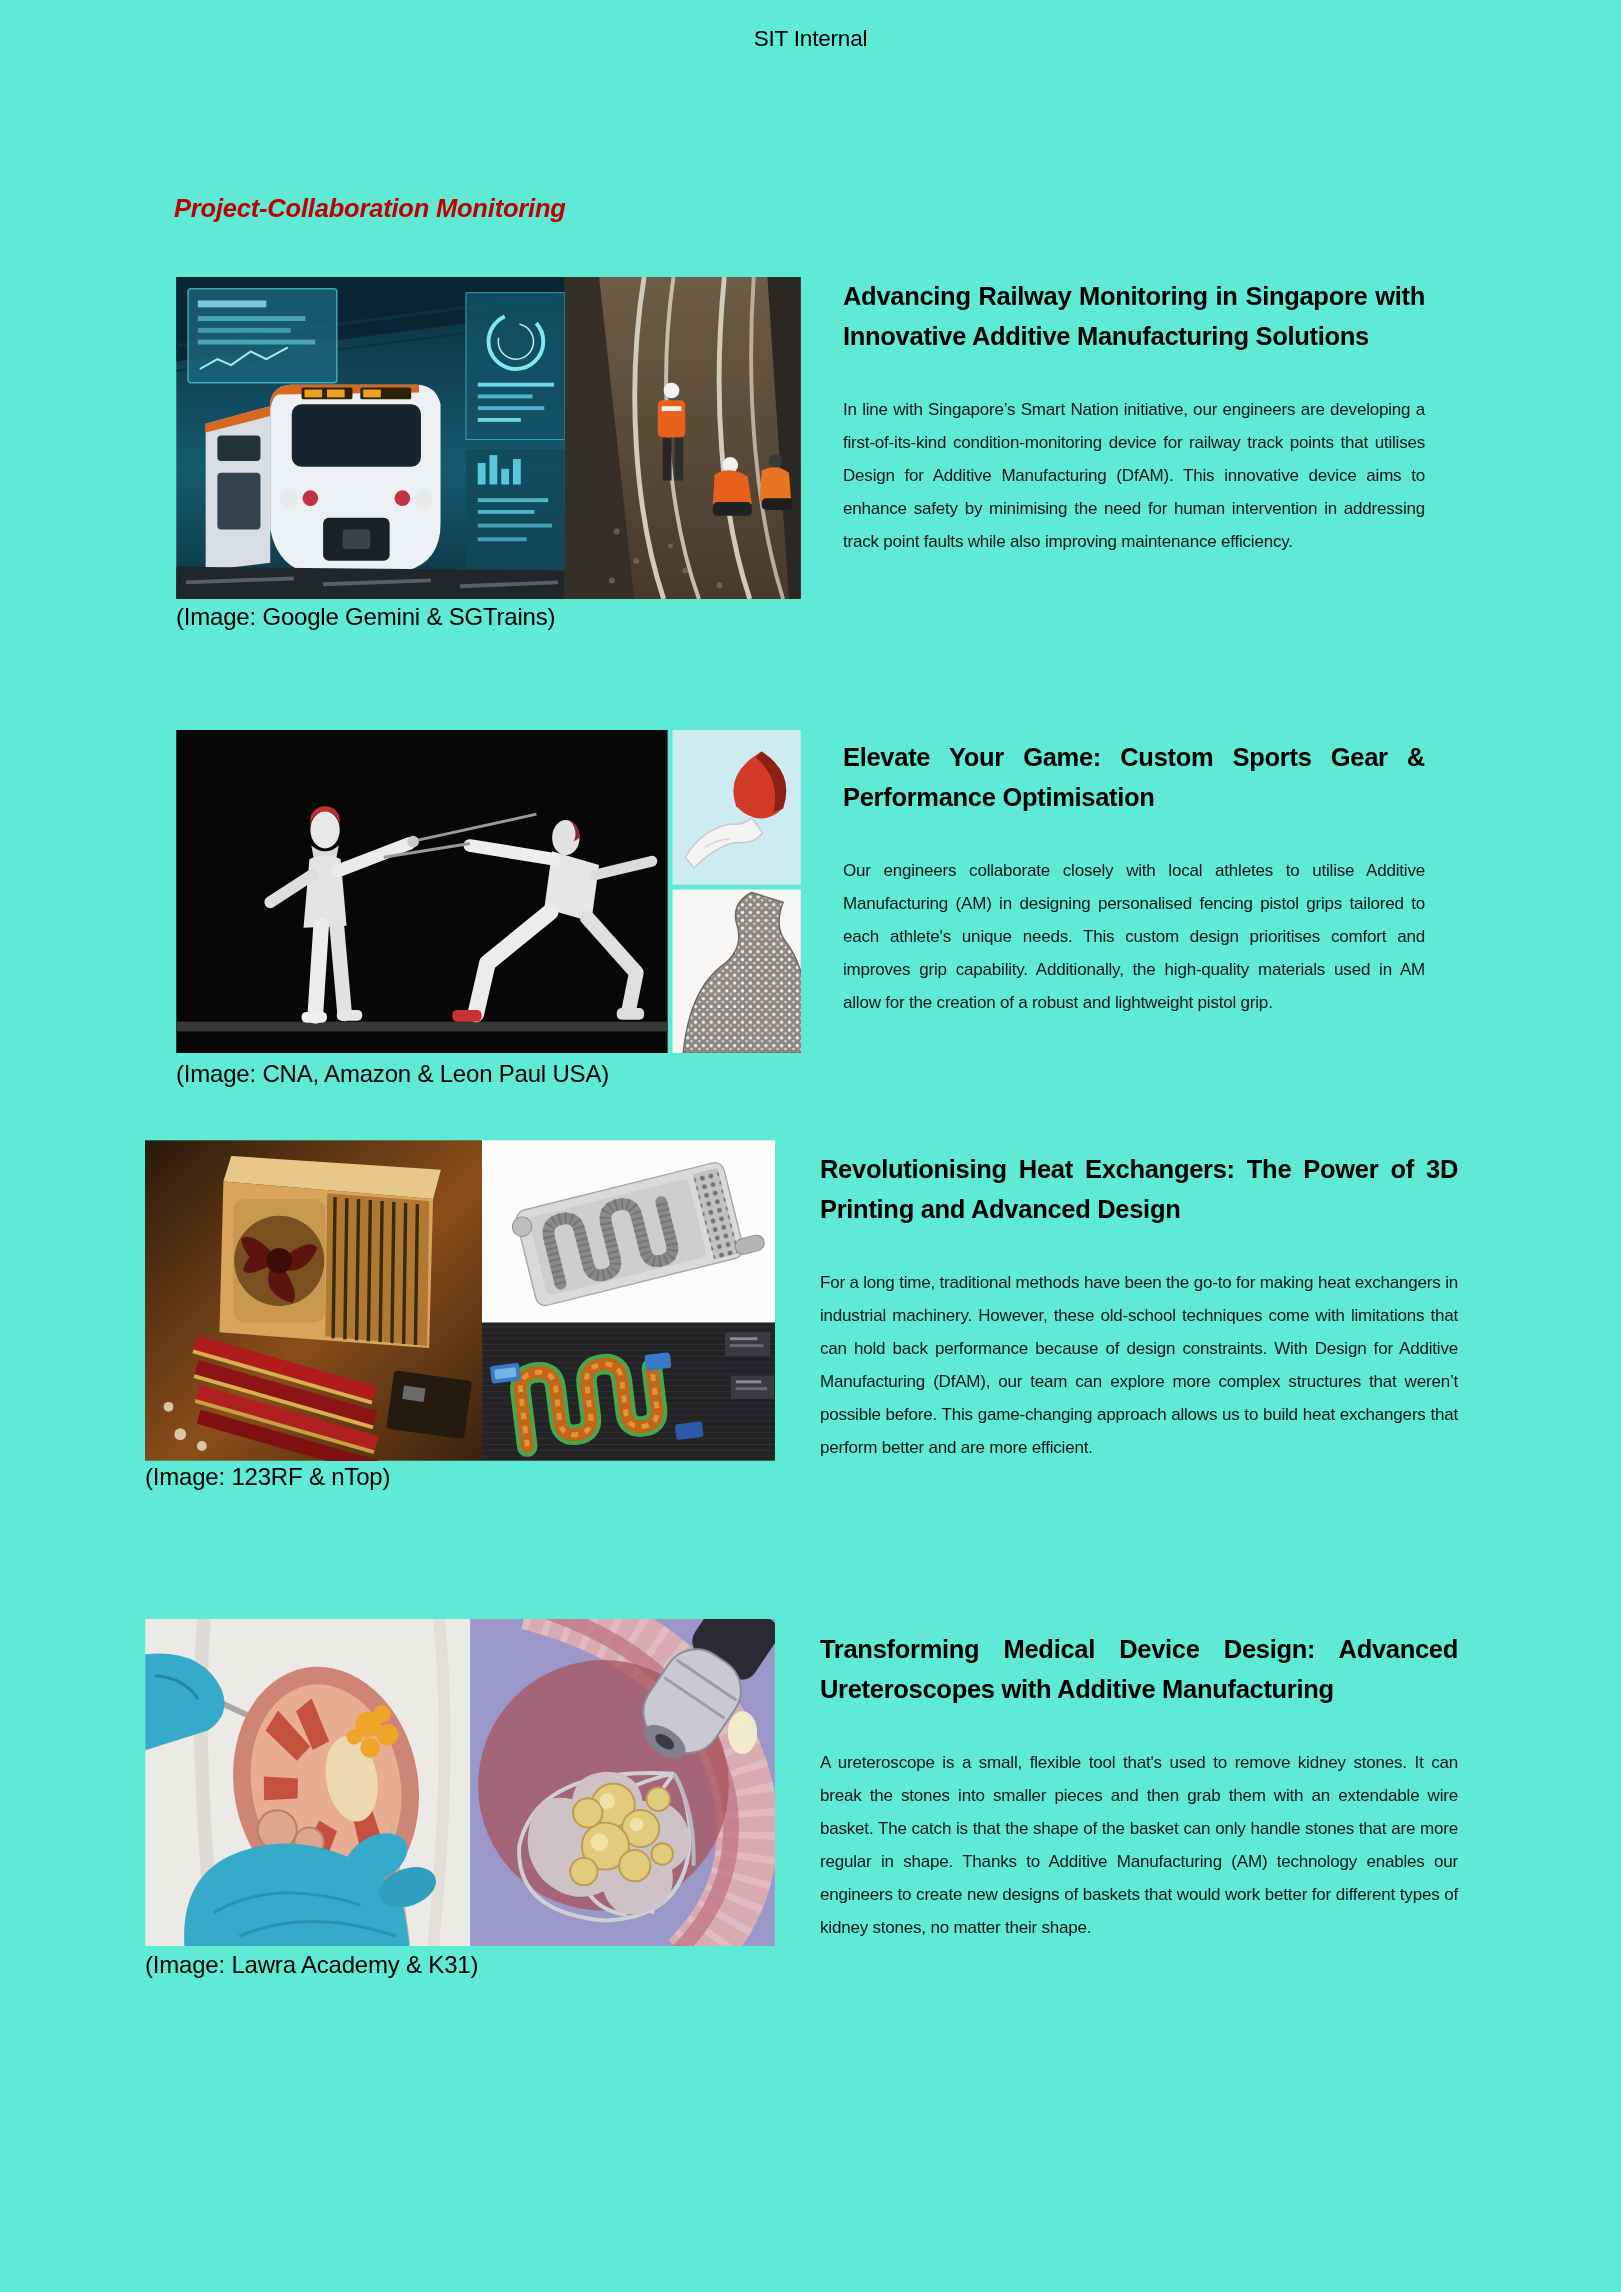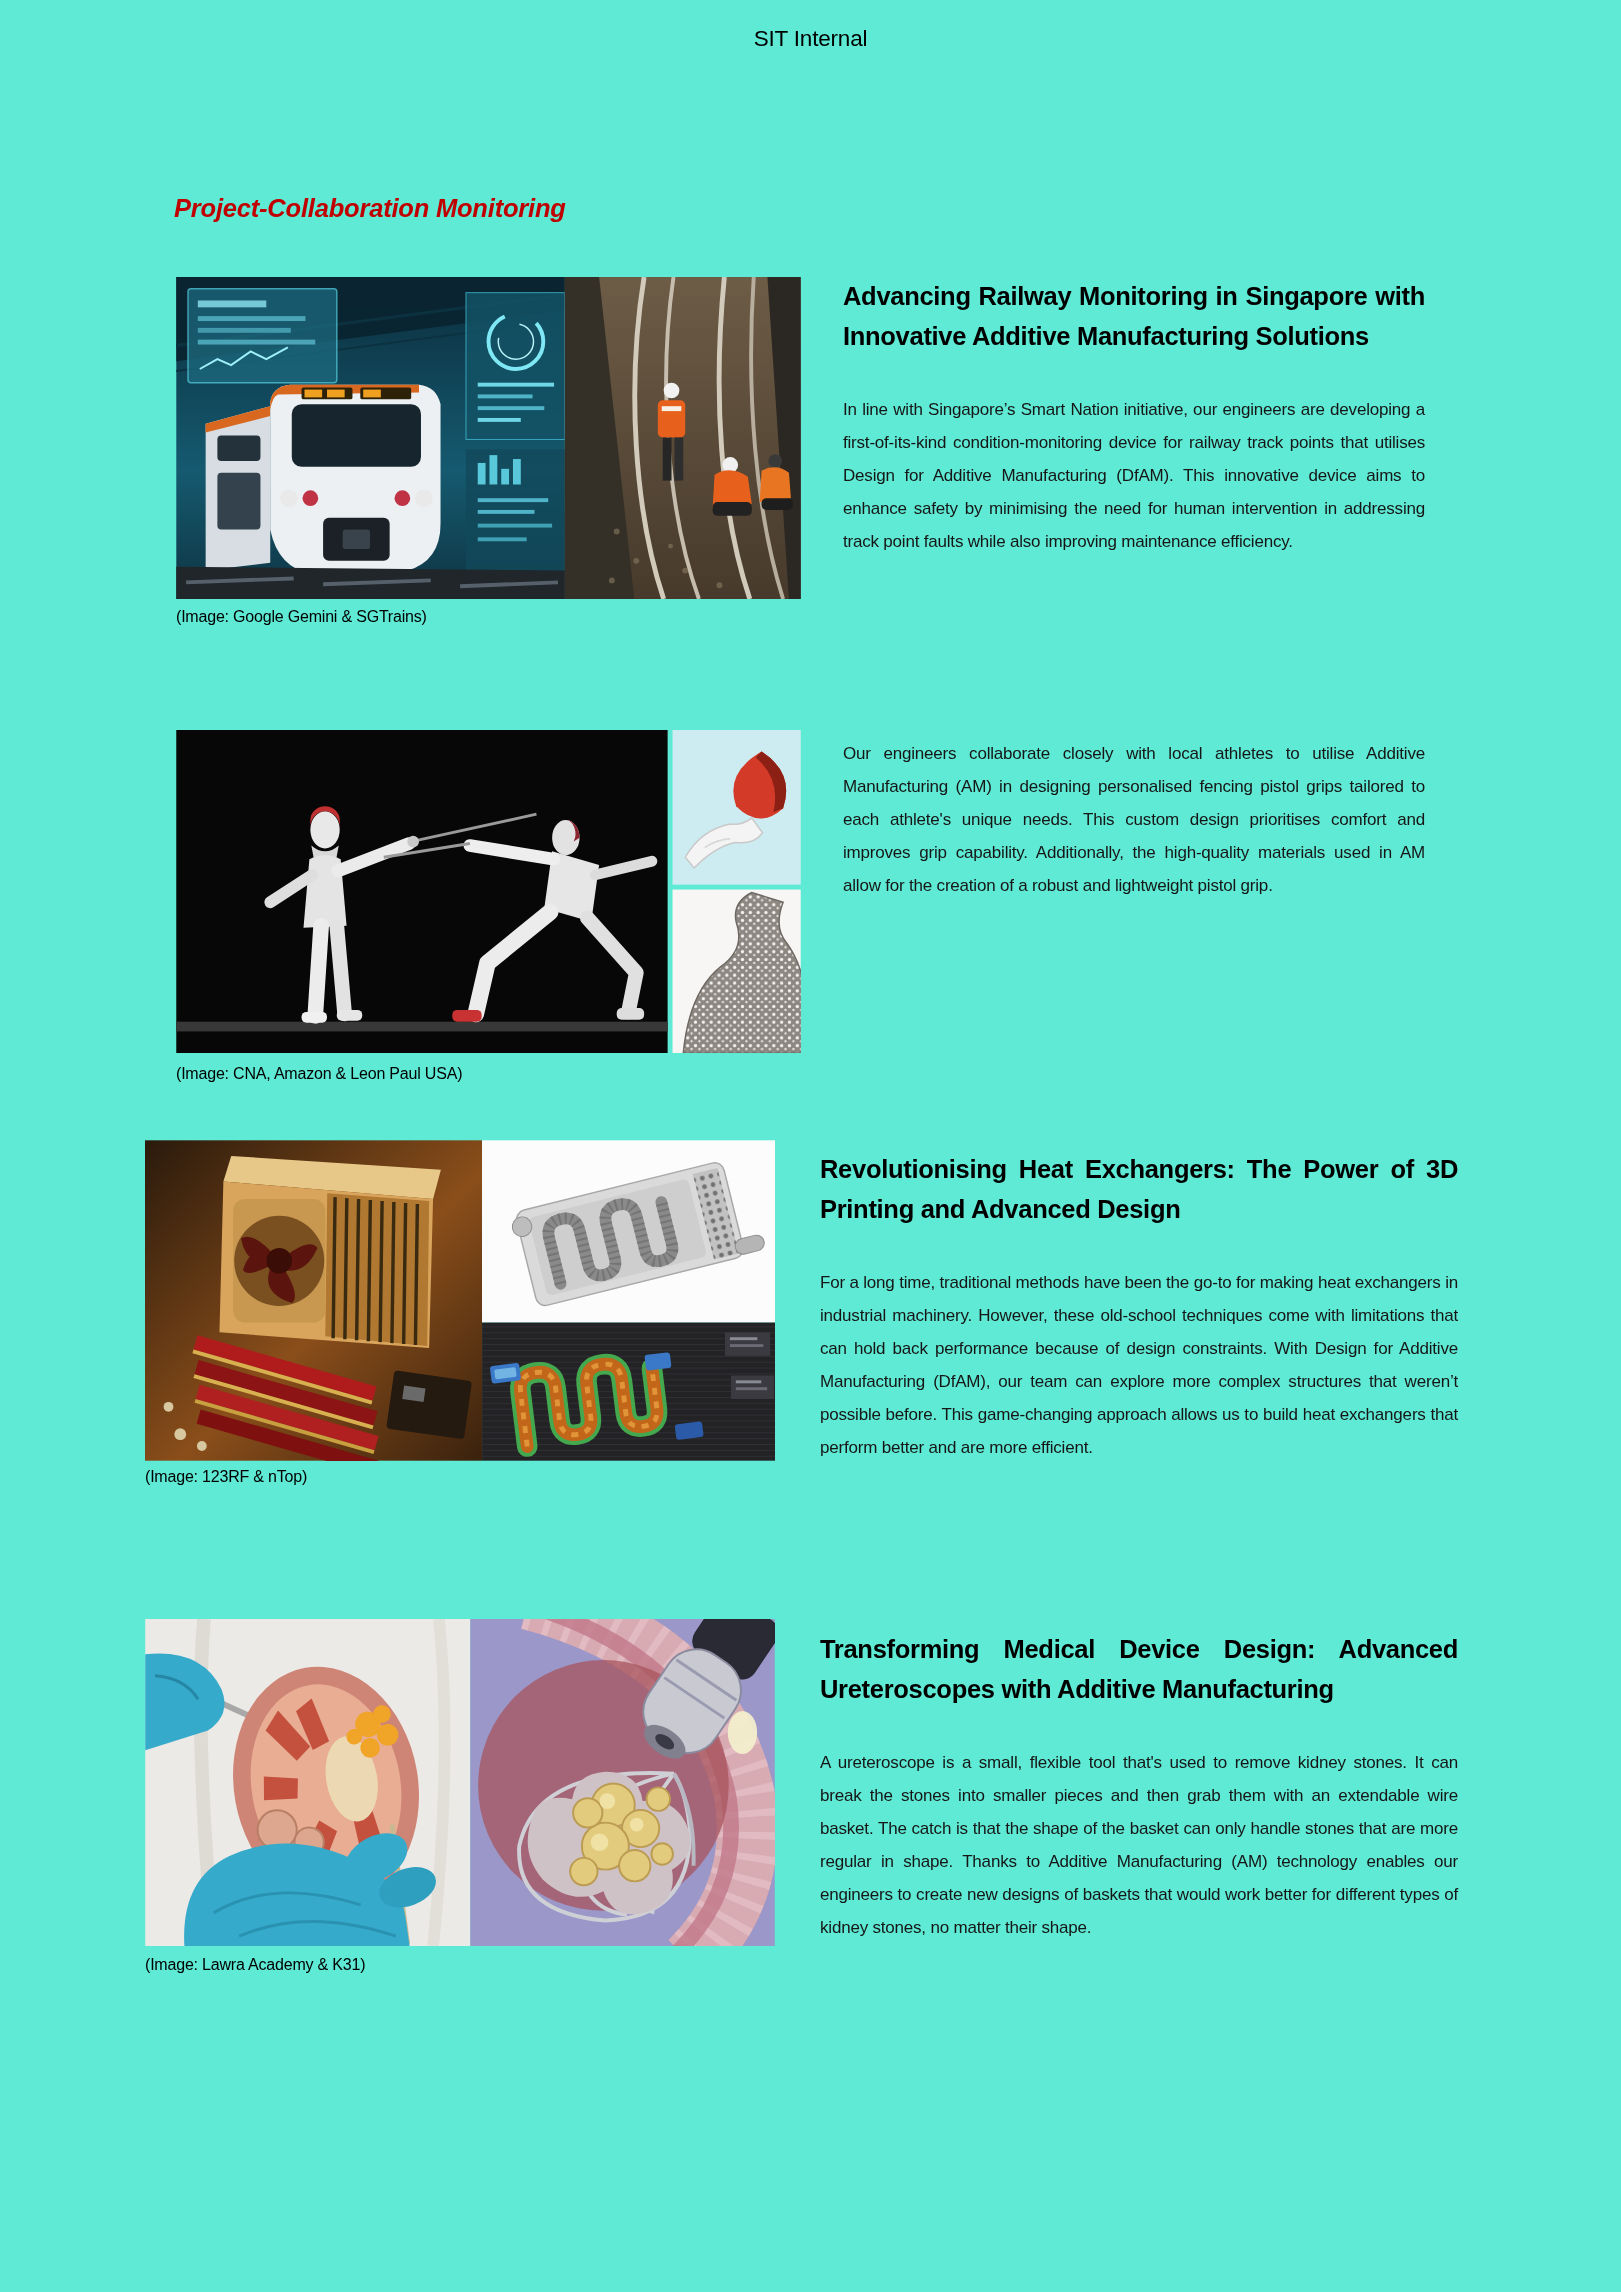--- a/index.html
+++ b/index.html
@@ -16,21 +16,21 @@
     font-size:25.5px;font-weight:bold;font-style:italic;color:#c00000;
     letter-spacing:-0.2px;
   }
   .fig{position:absolute;line-height:0;}
   .fig svg{display:block;}
   .fig1{left:176px;top:277px;width:625px;height:322px;}
   .fig2{left:176px;top:730px;width:625px;height:323px;}
   .fig3{left:145px;top:1140px;width:630px;height:321px;}
   .fig4{left:145px;top:1619px;width:630px;height:327px;}
   .caption{
-    position:absolute;font-size:16px;color:#000;letter-spacing:-0.2px;line-height:25.5px;
+    position:absolute;font-size:24px;color:#000;letter-spacing:-0.2px;line-height:25.5px;
   }
   .cap1{left:176px;top:604px;}
   .cap2{left:176px;top:1061px;}
   .cap3{left:145px;top:1464px;}
   .cap4{left:145px;top:1952px;}
   .sec-text{position:absolute;}
   .t1{left:843px;top:276px;width:582px;}
   .t2{left:843px;top:737px;width:582px;}
   .t3{left:820px;top:1149px;width:638px;}
   .t4{left:820px;top:1629px;width:638px;}
@@ -207,20 +207,21 @@
         <path d="M540,120 q12,-8 26,-9" stroke="#d8d8d8" stroke-width="2" fill="none"></path>
       </g>
       <g>
         <rect x="507" y="163" width="131" height="167" fill="#f7f6f4"></rect>
         <path d="M518,330 q6,-62 38,-88 q26,-18 16,-46 q-4,-20 16,-30 l32,10 q-10,26 4,42 q16,22 20,58 l0,54 Z" fill="url(#f2pores)" stroke="#6e6862" stroke-width="1.5"></path>
       </g>
     </svg>
   </div>
   <div class="caption cap2">(Image: CNA, Amazon &amp; Leon Paul USA)</div>
   <div class="sec-text t2">
+    <h2 class="sec-heading">Elevate Your Game: Custom Sports Gear &amp; Performance Optimisation</h2>
     <p class="sec-body">Our engineers collaborate closely with local athletes to utilise Additive Manufacturing (AM) in designing personalised fencing pistol grips tailored to each athlete's unique needs. This custom design prioritises comfort and improves grip capability. Additionally, the high-quality materials used in AM allow for the creation of a robust and lightweight pistol grip.</p>
   </div>
 
   <div class="fig fig3">
     <svg width="630" height="321" viewBox="0 0 643 327">
       <defs>
         <linearGradient id="f3bg" x1="0" y1="0" x2="1" y2="1">
           <stop offset="0" stop-color="#2a1a0c"></stop>
             <stop offset="0.55" stop-color="#8a4e1a"></stop>
             <stop offset="1" stop-color="#3a220e"></stop>

